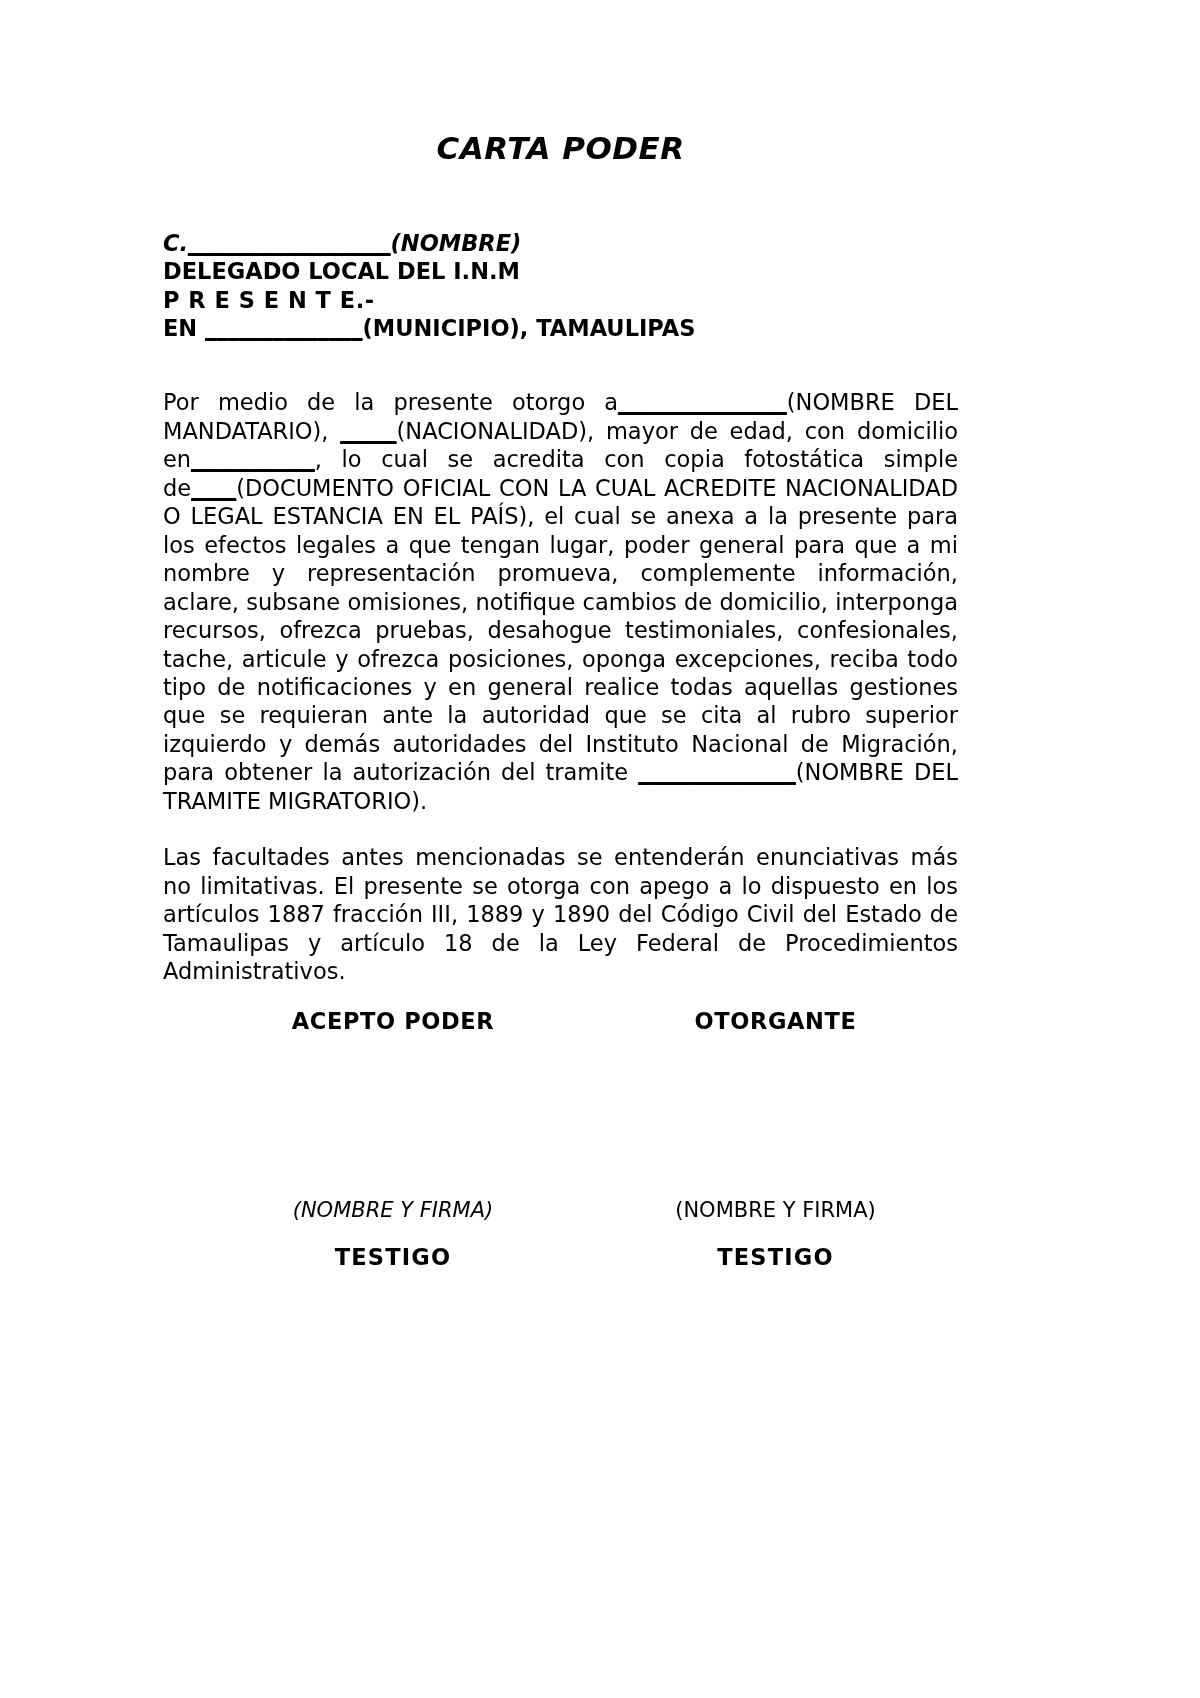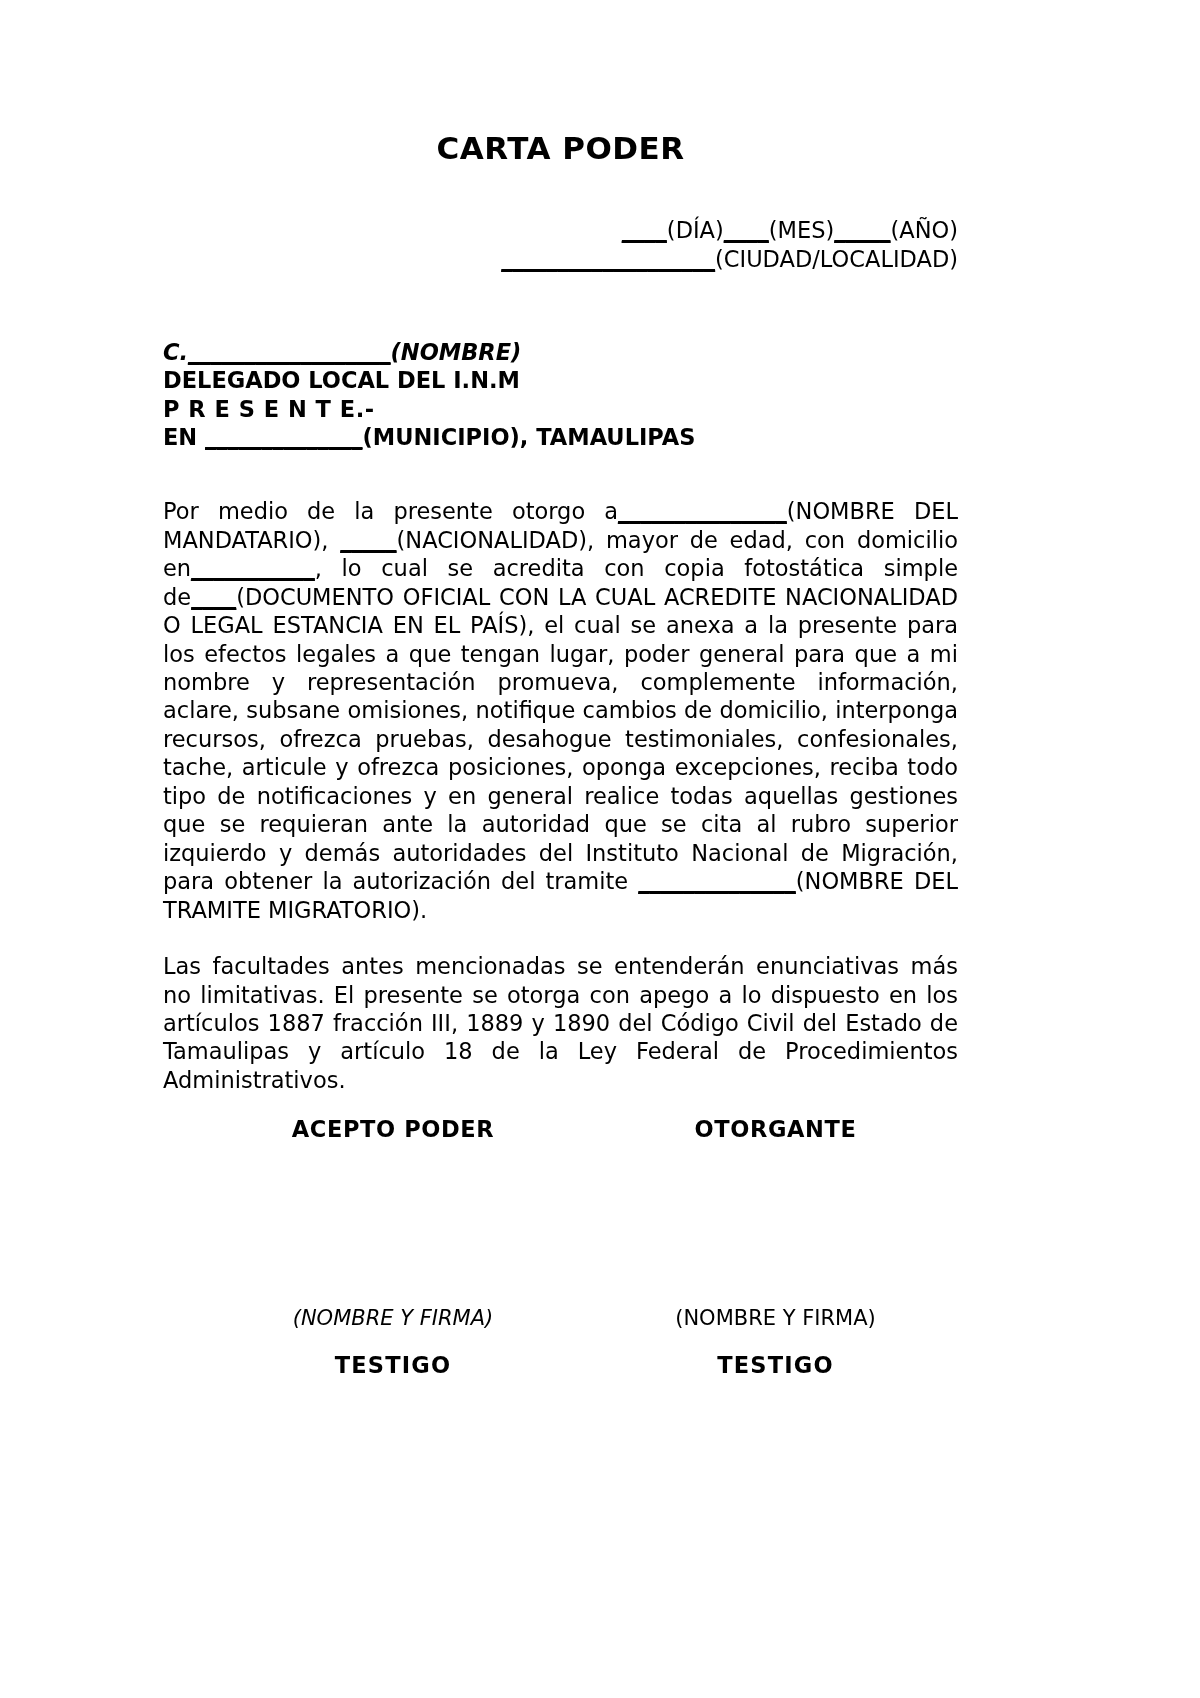--- a/index.html
+++ b/index.html
@@ -24,20 +24,21 @@
     position: absolute;
     left: 163px;
     top: 0;
     width: 795px;
   }
 
   
   .title {
     text-align: center;
     font-weight: bold;
+    font-style: italic;
     font-size: 31px;
     letter-spacing: 0.5px;
     margin-top: 131px;
     line-height: 1.1;
   }
 
   
   .datewrap {
     margin-top: 52px;
     text-align: right;
@@ -111,24 +112,20 @@
   }
 </style>
 </head>
 <body>
 
 <div class="page">
   <div class="doc">
 
     <div class="title">CARTA PODER</div>
 
-    <div class="datewrap">
-      <div class="line1"><span class="ul">____</span><span>(DÍA)</span><span class="ul">____</span><span>(MES)</span><span class="ul">_____</span><span>(AÑO)</span></div>
-      <div class="line2"><span class="ul">___________________</span><span>(CIUDAD/LOCALIDAD)</span></div>
-    </div>
 
     <div class="addressee">
       <div class="ln"><span class="ital">C.</span><span class="ital blank">__________________</span><span class="ital">(NOMBRE)</span></div>
       <div class="ln">DELEGADO LOCAL DEL I.N.M</div>
       <div class="ln presente">P R E S E N T E.-</div>
       <div class="ln"><span>EN</span>&nbsp;<span class="blank">______________</span><span>(MUNICIPIO), TAMAULIPAS</span></div>
     </div>
 
     <p class="para p1"><span>Por medio de la presente otorgo a</span><span class="blank">_______________</span><span>(NOMBRE DEL MANDATARIO),</span> <span class="blank">_____</span><span>(NACIONALIDAD), mayor de edad, con domicilio en</span><span class="blank">___________</span><span>, lo cual se acredita con copia fotostática simple de</span><span class="blank">____</span><span>(DOCUMENTO OFICIAL CON LA CUAL ACREDITE NACIONALIDAD O LEGAL ESTANCIA EN EL PAÍS), el cual se anexa a la presente para los efectos legales a que tengan lugar,</span> <b>poder general</b> <span>para que a mi nombre y representación promueva, complemente información, aclare, subsane omisiones, notifique cambios de domicilio, interponga recursos, ofrezca pruebas, desahogue testimoniales, confesionales, tache, articule y ofrezca posiciones, oponga excepciones,  reciba todo tipo de notificaciones  y en general realice todas aquellas gestiones que se requieran ante la autoridad que se cita al rubro superior izquierdo y demás autoridades del Instituto Nacional de Migración, para obtener la autorización del tramite</span> <span class="blank">______________</span><span>(NOMBRE DEL TRAMITE MIGRATORIO).</span></p>
 

